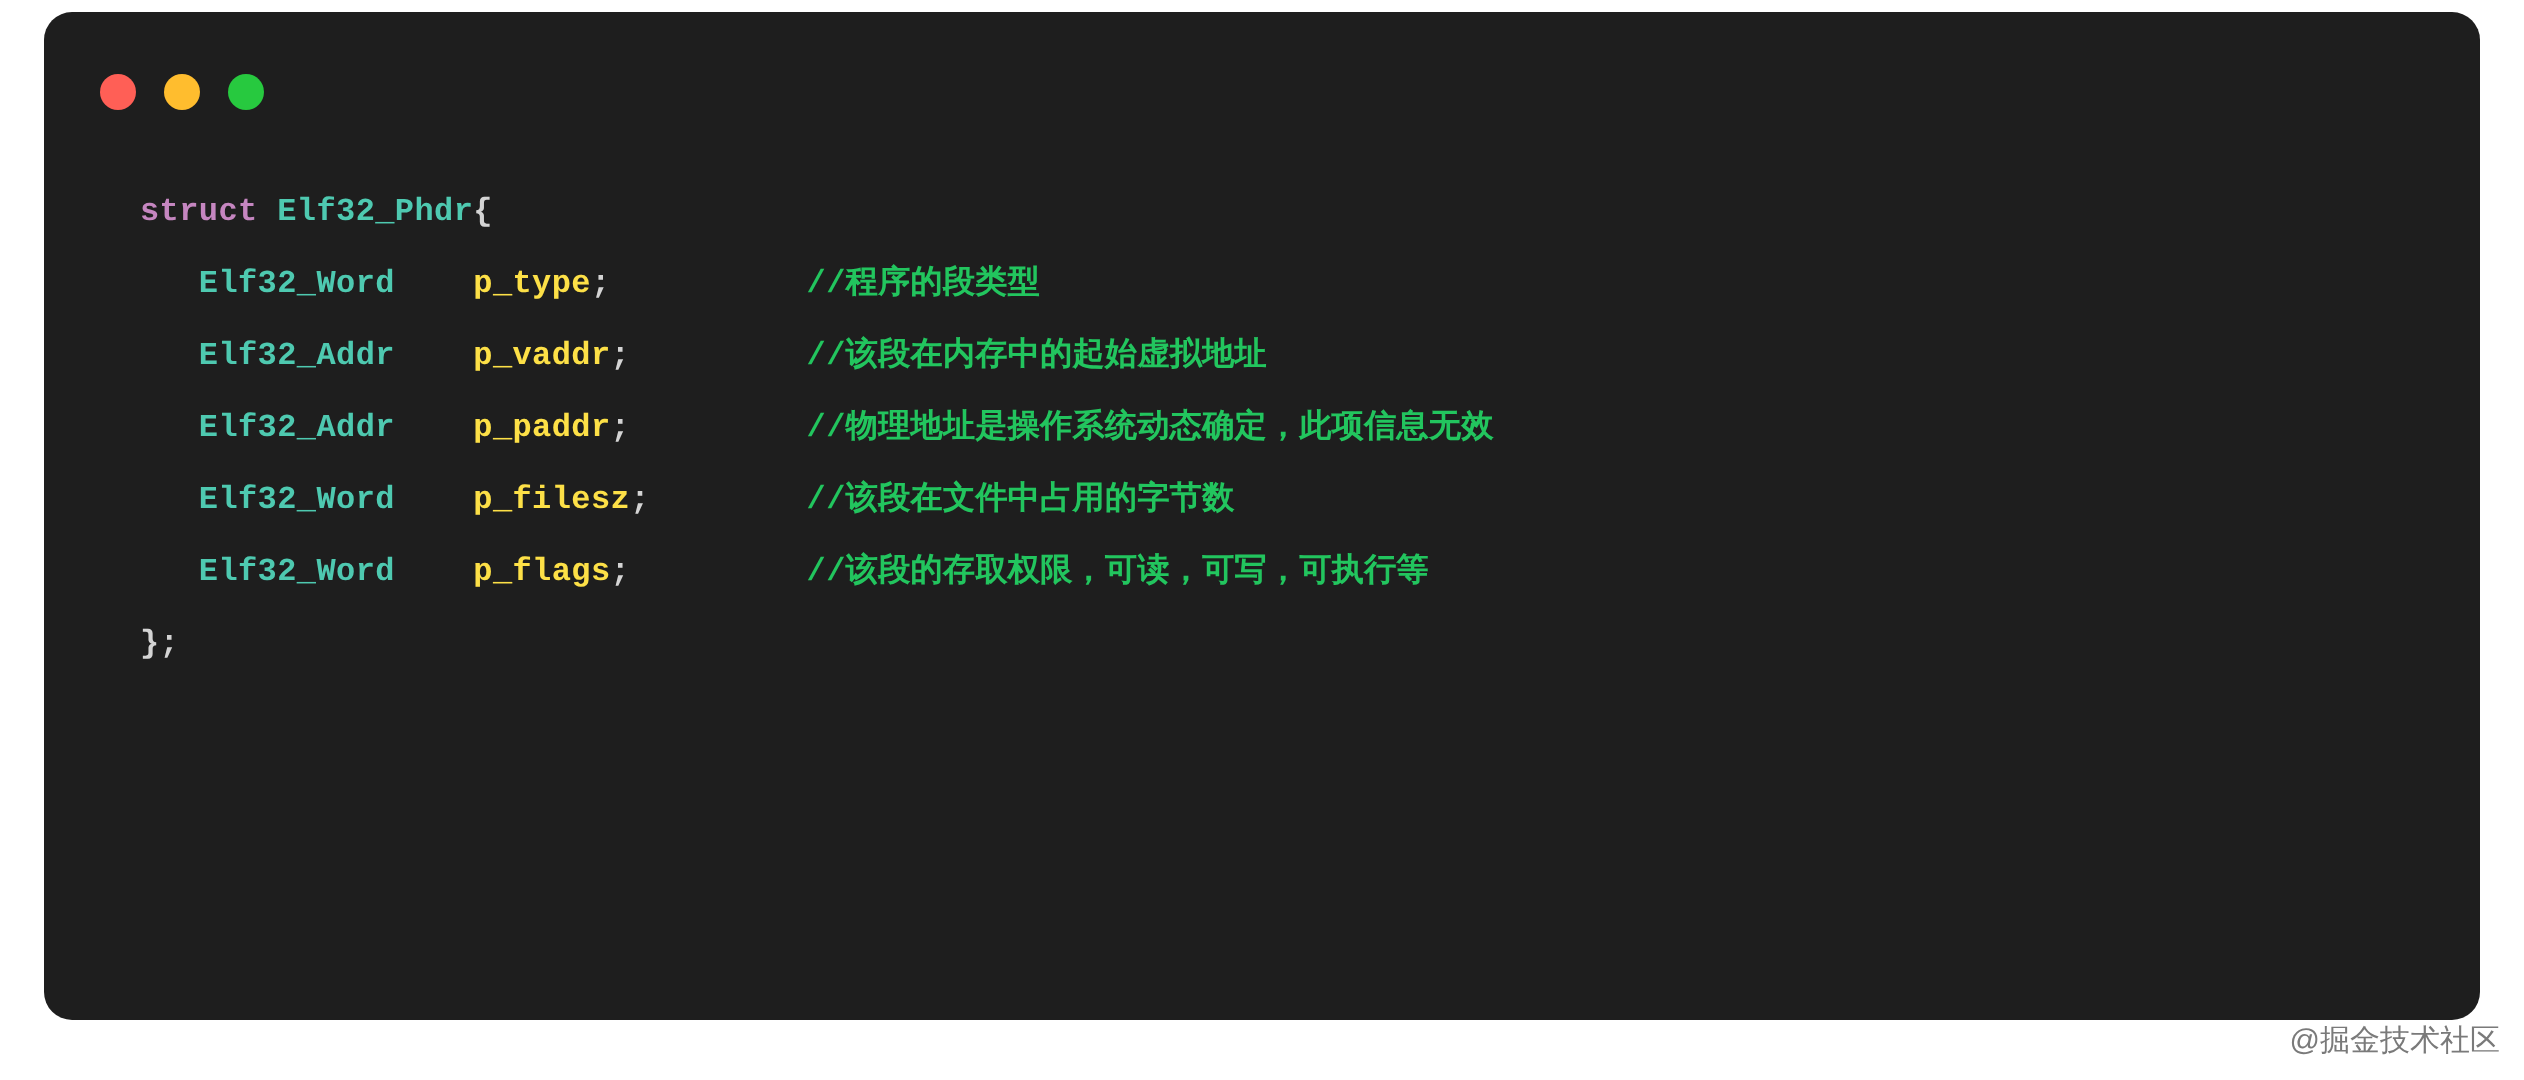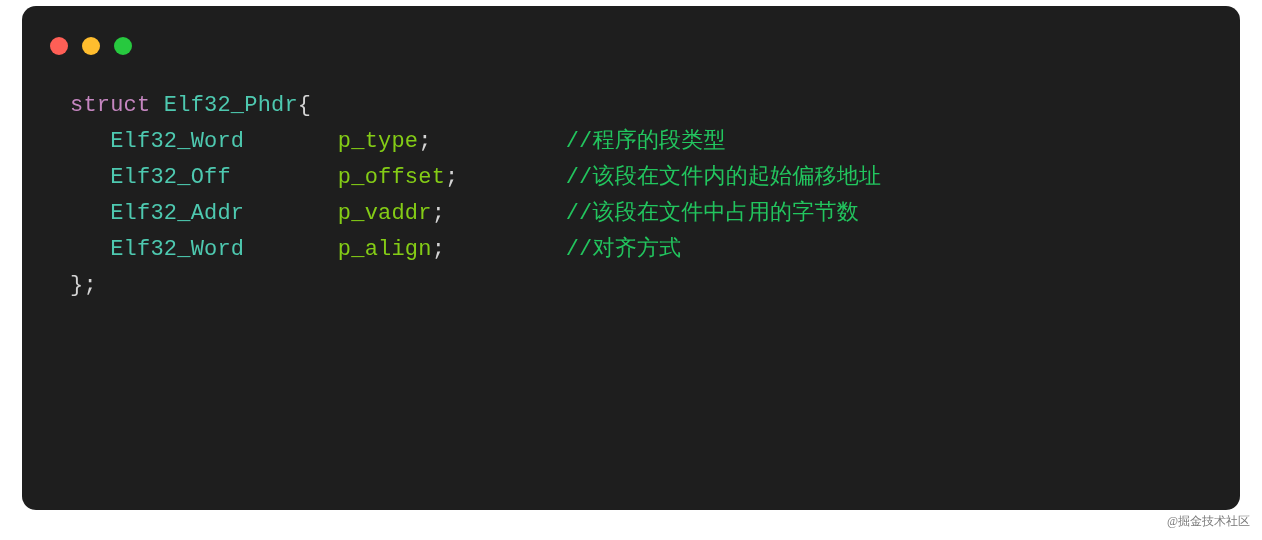--- a/index.html
+++ b/index.html
@@ -30,53 +30,55 @@
     .dot {
       width: 18px;
       height: 18px;
       border-radius: 50%;
     }
     .dot.red { background: #ff5f56; }
     .dot.yellow { background: #ffbd2e; }
     .dot.green { background: #27c93f; }
     .code {
       padding: 26px 0 0 48px;
-      font-size: 22px;
+      font-size: 16px;
       line-height: 36px;
       letter-spacing: 0.2px;
+      font-weight: bold;
     }
     .line { white-space: pre; color: #d4d4d4; }
     .kw { color: #c586c0; }
     .type { color: #4ec9b0; }
-    .field { color: #84cc16; margin-left: 40px; }
+    .field { color: #fde047; }
     .comment { color: #22c55e; }
     .punct { color: #d4d4d4; }
     .watermark {
       position: absolute;
       right: 12px;
       bottom: 10px;
-      font-size: 12px;
+      font-size: 15px;
       color: #7a7a7a;
-      font-family: Liberation Serif, serif;
+      font-family: Liberation Sans, sans-serif;
     }
   </style>
 </head>
 <body>
 
 <div class="window">
   <div class="titlebar">
     <div class="dot red"></div>
     <div class="dot yellow"></div>
     <div class="dot green"></div>
   </div>
   <div class="code">
     <div class="line"><span class="kw">struct</span> <span class="type">Elf32_Phdr</span><span class="punct">{</span></div>
     <div id="fields-container">
         <div class="line">   <span class="type">Elf32_Word</span>    <span class="field">p_type</span><span class="punct">;</span>          <span class="comment">//程序的段类型</span></div>
-        <div class="line">   <span class="type">Elf32_Off</span>     <span class="field">p_offset</span><span class="punct">;</span>        <span class="comment">//该段在文件内的起始偏移地址</span></div>
-        <div class="line">   <span class="type">Elf32_Addr</span>    <span class="field">p_vaddr</span><span class="punct">;</span>         <span class="comment">//该段在文件中占用的字节数</span></div>
-        <div class="line">   <span class="type">Elf32_Word</span>    <span class="field">p_align</span><span class="punct">;</span>         <span class="comment">//对齐方式</span></div>
+        <div class="line">   <span class="type">Elf32_Addr</span>    <span class="field">p_vaddr</span><span class="punct">;</span>         <span class="comment">//该段在内存中的起始虚拟地址</span></div>
+        <div class="line">   <span class="type">Elf32_Addr</span>    <span class="field">p_paddr</span><span class="punct">;</span>         <span class="comment">//物理地址是操作系统动态确定，此项信息无效</span></div>
+        <div class="line">   <span class="type">Elf32_Word</span>    <span class="field">p_filesz</span><span class="punct">;</span>        <span class="comment">//该段在文件中占用的字节数</span></div>
+        <div class="line">   <span class="type">Elf32_Word</span>    <span class="field">p_flags</span><span class="punct">;</span>         <span class="comment">//该段的存取权限，可读，可写，可执行等</span></div>
       </div>
     <div class="line"><span class="punct">};</span></div>
   </div>
 </div>
 
 <div class="watermark">@掘金技术社区</div>
 
 </body></html>

